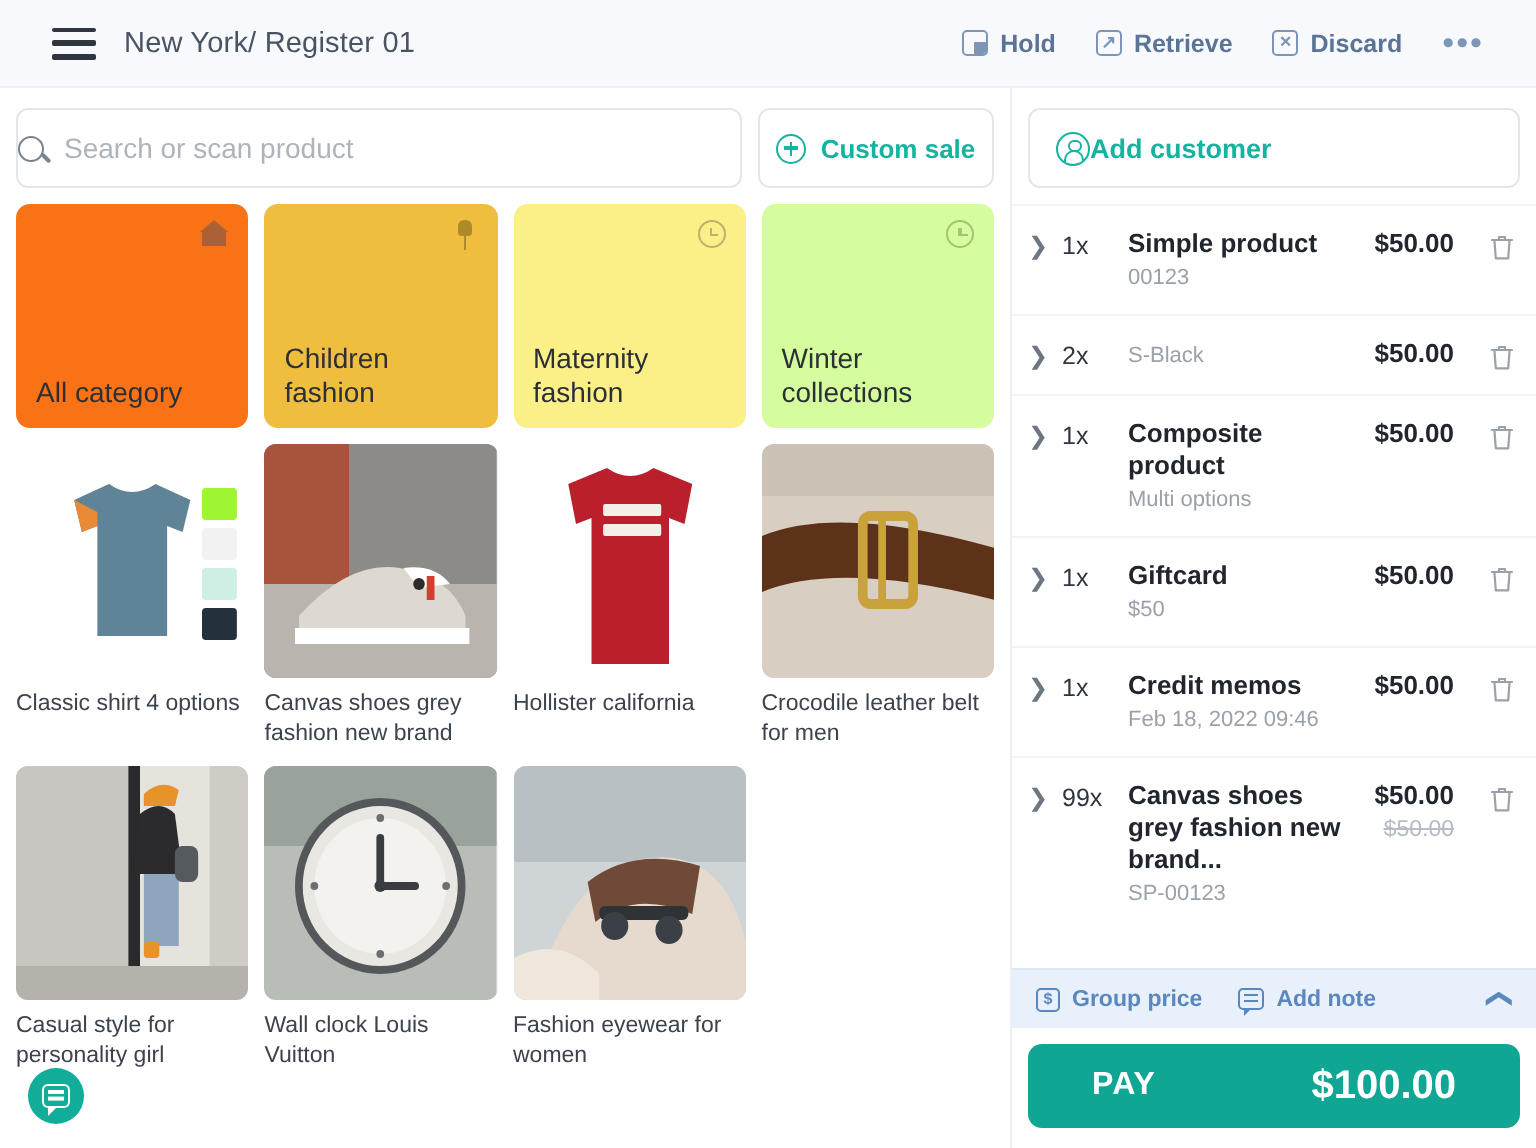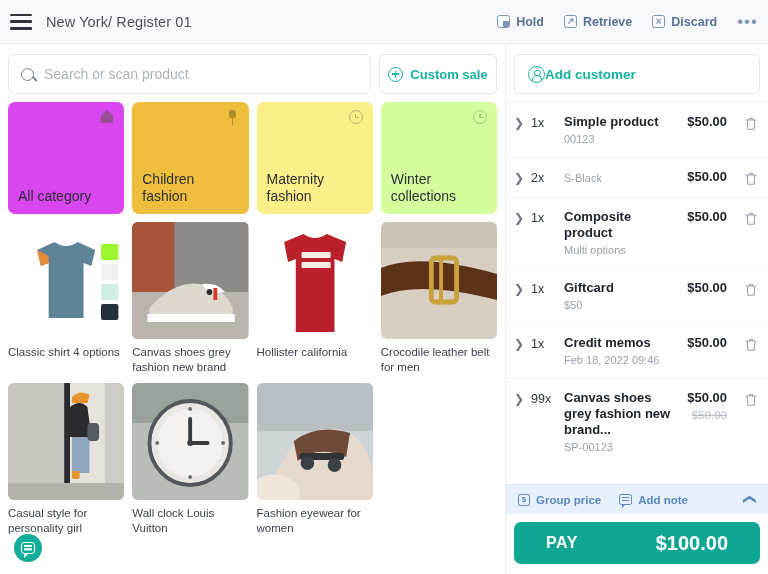--- a/index.html
+++ b/index.html
@@ -9,21 +9,21 @@
     background: #ffffff;
     overflow: hidden;
   }
   .app { position: relative; width: 768px; height: 574px; display: flex; flex-direction: column; }
 
   
   .header {
     height: 44px; flex: 0 0 44px;
     background: #f7f9fc;
     display: flex; align-items: center;
-    padding: 0 10px;
+    padding: 0 26px;
     border-bottom: 1px solid #eceff3;
   }
   .hamburger { width: 22px; height: 16px; display: flex; flex-direction: column; justify-content: space-between; cursor: pointer; }
   .hamburger span { display: block; height: 2.6px; background: #2f3640; border-radius: 1px; }
   .reg-title { margin-left: 14px; font-size: 14.5px; color: #4a5361; letter-spacing: .1px; }
   .header-spacer { flex: 1 1 auto; }
   .hdr-actions { display: flex; align-items: center; gap: 20px; }
   .hdr-btn { display: flex; align-items: center; gap: 6px; font-size: 12.5px; color: #5b7394; font-weight: 600; cursor: pointer; }
   .hdr-ico { width: 13px; height: 13px; border: 1.4px solid #7d96b5; border-radius: 2.5px; position: relative; flex: 0 0 auto; }
   .ico-hold::after { content: ""; position: absolute; right: 0px; bottom: 0px; width: 6px; height: 6px; background: #7d96b5; border-radius: 0 0 1.5px 0; }
@@ -32,21 +32,21 @@
   .hdr-more { font-size: 17px; color: #7d96b5; letter-spacing: 1px; cursor: pointer; line-height: 8px; }
 
   
   .body { flex: 1 1 auto; display: flex; min-height: 0; }
 
   
   .left { width: 505px; flex: 0 0 505px; display: flex; flex-direction: column; background: #fff; position: relative; }
   .searchrow { display: flex; gap: 8px; padding: 10px 8px 8px 8px; }
   .searchbox {
     flex: 1 1 auto; height: 40px; border: 1px solid #e3e7ec; border-radius: 6px;
-    display: flex; align-items: center; padding: 0 12px; gap: 10px; background: #fff;
+    display: flex; align-items: center; padding: 0 0; gap: 10px; background: #fff;
   }
   .mag { width: 13px; height: 13px; border: 1.7px solid #7a828d; border-radius: 50%; position: relative; flex: 0 0 auto; }
   .mag::after { content: ""; position: absolute; width: 6px; height: 1.7px; background: #7a828d; transform: rotate(45deg); right: -5px; bottom: 0px; border-radius: 1px; }
   .searchbox input { border: 0; outline: 0; font-size: 14px; color: #2f3640; width: 100%; font-family: inherit; background: transparent; }
   .searchbox input::placeholder { color: #aeb4bc; }
   .customsale {
     width: 118px; flex: 0 0 118px; height: 40px; border: 1px solid #e3e7ec; border-radius: 6px;
     display: flex; align-items: center; justify-content: center; gap: 7px;
     color: #15b3a0; font-size: 13px; font-weight: 700; cursor: pointer; background: #fff;
   }
@@ -171,21 +171,21 @@
           <span class="mag"></span>
           <input type="text" placeholder="Search or scan product" style="">
         </div>
         <div class="customsale">
           <span class="plus-circle"></span>
           <span>Custom sale</span>
         </div>
       </div>
 
       <div class="cats">
-        <div class="cat" style="background:#d946ef">
+        <div class="cat" style="background:#f97316">
           <span class="cat-ico ico-home"></span>
           <span class="cat-label">All category</span>
         </div>
         <div class="cat" style="background:#efbe3f">
           <span class="cat-ico ico-pin"></span>
           <span class="cat-label">Children fashion</span>
         </div>
         <div class="cat" style="background:#fbef88">
           <span class="cat-ico ico-hist"></span>
           <span class="cat-label">Maternity fashion</span>

